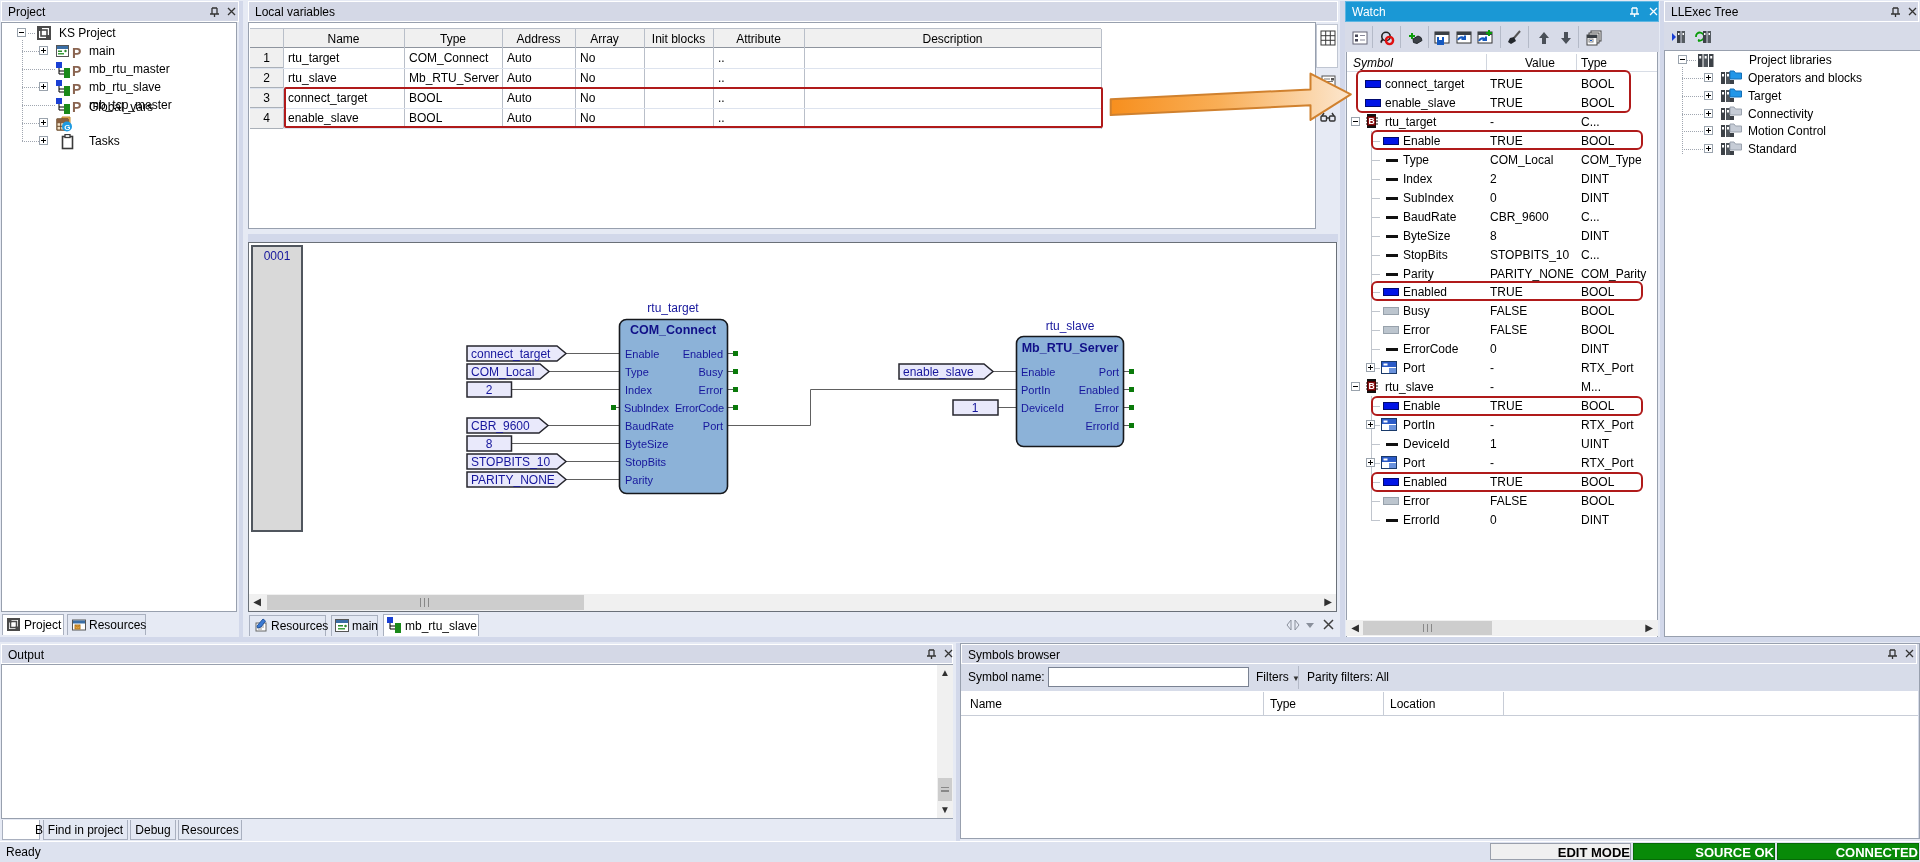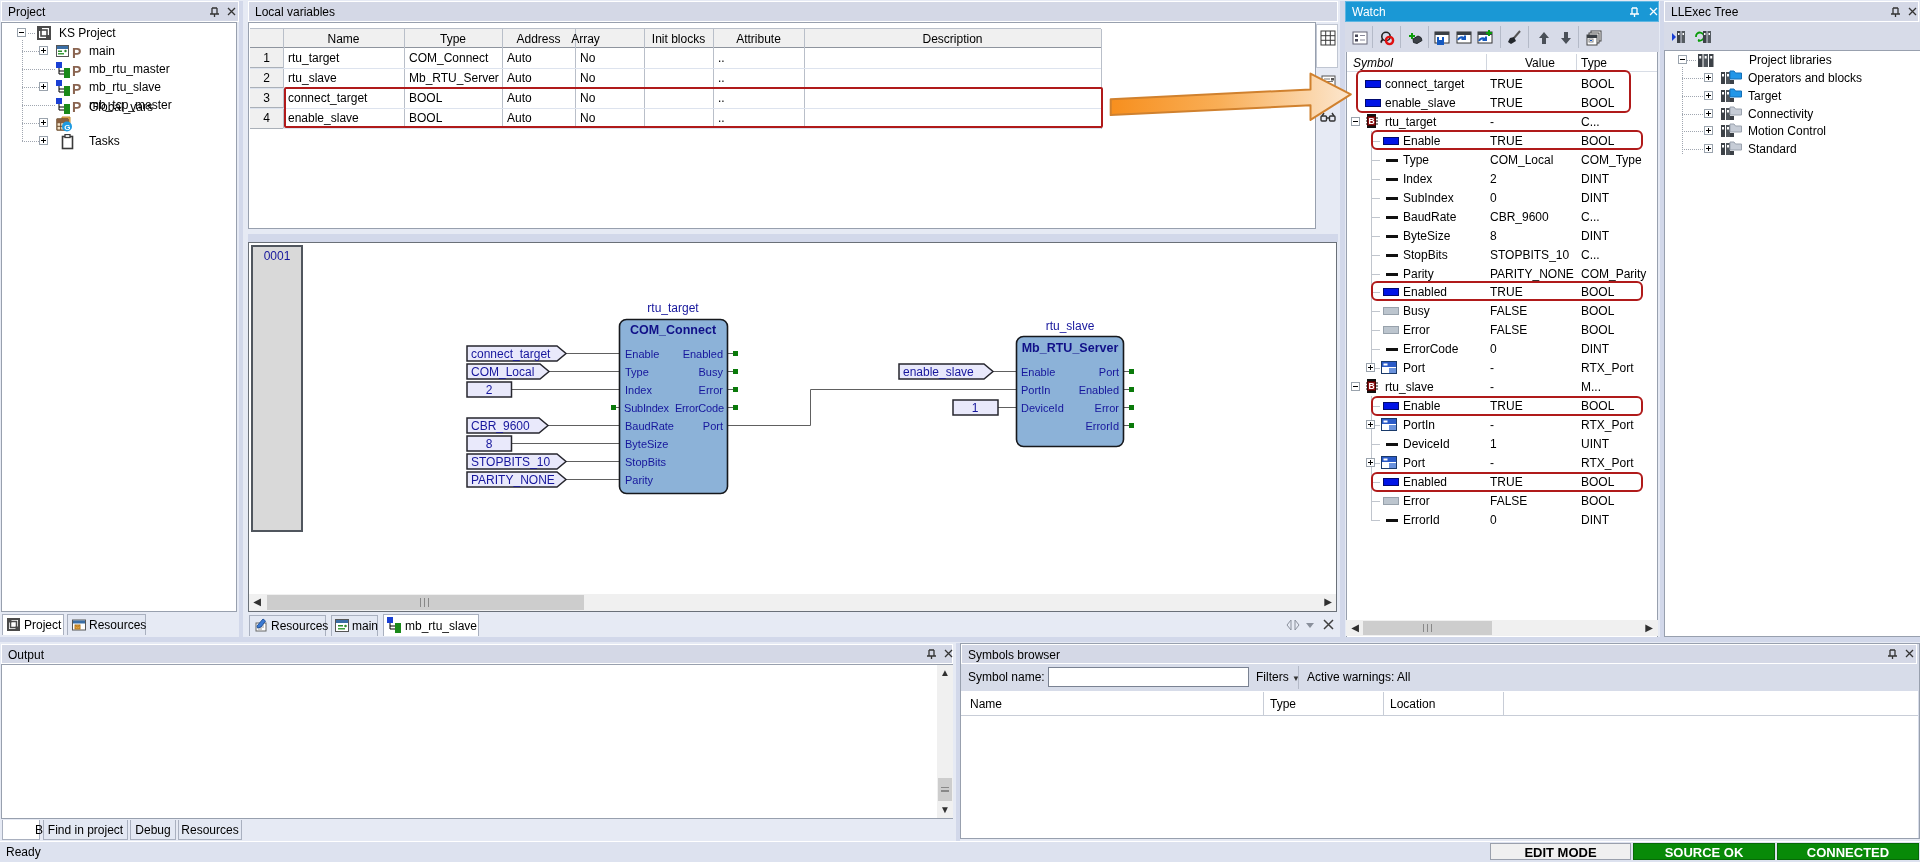--- a/index.html
+++ b/index.html
@@ -22,21 +22,21 @@
 .hline{position:absolute;height:1px;background:#dde3ee;}
 .redbox{position:absolute;border:2px solid #b01a1a;border-radius:6px;z-index:5;}
 .sbtrack{position:absolute;background:#f0f0f0;}
 .sbthumb{position:absolute;background:#cdcdcd;}
 .sbarrow{position:absolute;color:#303030;font-size:10px;line-height:16px;text-align:center;width:16px;height:16px;}
 .wrow{position:absolute;white-space:nowrap;font-size:12px;}
 .vicon{position:absolute;width:16px;height:8px;background:#0014e6;border:1px solid #000a70;}
 .gicon{position:absolute;width:16px;height:8px;background:#bcc5ce;border:1px solid #97a1ab;}
 .dicon{position:absolute;width:12px;height:3px;background:#101010;}
 .sep{position:absolute;width:1px;background:#b4bac8;}
-.statbox{position:absolute;height:17px;line-height:17px;text-align:center;font-weight:bold;font-size:13px;}
+.statbox{position:absolute;height:17px;line-height:17px;text-align:right;font-weight:bold;font-size:13px;}
 .green{background:#088a08;color:#fff;border:1px solid #066a06;}
 .icon16{position:absolute;width:16px;height:16px;}
 </style></head>
 <body>
 <div id="root">
 
 <div class="abs" style="left:239px;top:1px;width:4px;height:636px;background:#d2d8ea;"></div>
 <div class="abs" style="left:1340px;top:1px;width:5px;height:636px;background:#d2d8ea;"></div>
 <div class="abs" style="left:1660px;top:1px;width:4px;height:637px;background:#d2d8ea;"></div>
 <div class="abs" style="left:956px;top:643px;width:4px;height:198px;background:#d2d8ea;"></div>
@@ -191,21 +191,21 @@
 <div class="vline" style="left:1101px;top:29px;height:100px;"></div>
 
 <div class="hline" style="left:250px;top:68px;width:851px;"></div>
 <div class="hline" style="left:250px;top:88px;width:851px;"></div>
 <div class="hline" style="left:250px;top:108px;width:851px;"></div>
 <div class="hline" style="left:250px;top:128px;width:851px;"></div>
 
 <div class="hdrc" style="left:283px;top:32px;width:121px;">Name</div>
 <div class="hdrc" style="left:404px;top:32px;width:98px;">Type</div>
 <div class="hdrc" style="left:502px;top:32px;width:73px;">Address</div>
-<div class="hdrc" style="left:551px;top:32px;width:69px;">Array</div>
+<div class="hdrc" style="left:570px;top:32px;width:69px;">Array</div>
 <div class="hdrc" style="left:644px;top:32px;width:69px;">Init blocks</div>
 <div class="hdrc" style="left:713px;top:32px;width:91px;">Attribute</div>
 <div class="hdrc" style="left:804px;top:32px;width:297px;">Description</div>
 <div class="abs" style="left:250px;top:67px;width:33px;height:1px;background:#aab0b8;"></div>
 <div class="abs" style="left:250px;top:87px;width:33px;height:1px;background:#aab0b8;"></div>
 <div class="abs" style="left:250px;top:107px;width:33px;height:1px;background:#aab0b8;"></div>
 <div class="abs" style="left:250px;top:128px;width:33px;height:1px;background:#aab0b8;"></div>
 
 <div class="hdrc" style="left:250px;top:51px;width:33px;">1</div>
 <div class="hdrc" style="left:250px;top:71px;width:33px;">2</div>
@@ -830,21 +830,21 @@
       <g stroke="#333" stroke-width="1.3" fill="none">
         <path d="M4,2 h5 M4,2 v6 h5 v-6 M6.5,8 v3 M2,8 h9"></path>
         <path d="M20,2 l7,7 M27,2 l-7,7"></path>
       </g>
     </svg>
 <div id="symbrowser">
 <div class="abs" style="left:968px;top:670px;">Symbol name:</div>
 <div class="abs white" style="left:1048px;top:667px;width:201px;height:20px;border:1px solid #7a8292;"></div>
 <div class="abs" style="left:1256px;top:670px;">Filters <span style="font-size:8px;color:#333;">▼</span></div>
 <div class="sep" style="left:1298px;top:666px;height:23px;"></div>
-<div class="abs" style="left:1307px;top:670px;">Active warnings: All</div>
+<div class="abs" style="left:1307px;top:670px;">Parity filters: All</div>
 <div class="abs white" style="left:961px;top:691px;width:957px;height:147px;"></div>
 <div class="abs" style="left:961px;top:691px;width:957px;height:25px;background:#fff;border-bottom:1px solid #c8cdd7;"></div>
 <div class="vline" style="left:1263px;top:692px;height:24px;background:#c8cdd7;"></div>
 <div class="vline" style="left:1383px;top:692px;height:24px;background:#c8cdd7;"></div>
 <div class="vline" style="left:1503px;top:692px;height:24px;background:#c8cdd7;"></div>
 <div class="abs" style="left:970px;top:697px;">Name</div>
 <div class="abs" style="left:1270px;top:697px;">Type</div>
 <div class="abs" style="left:1390px;top:697px;">Location</div>
 </div>
 

